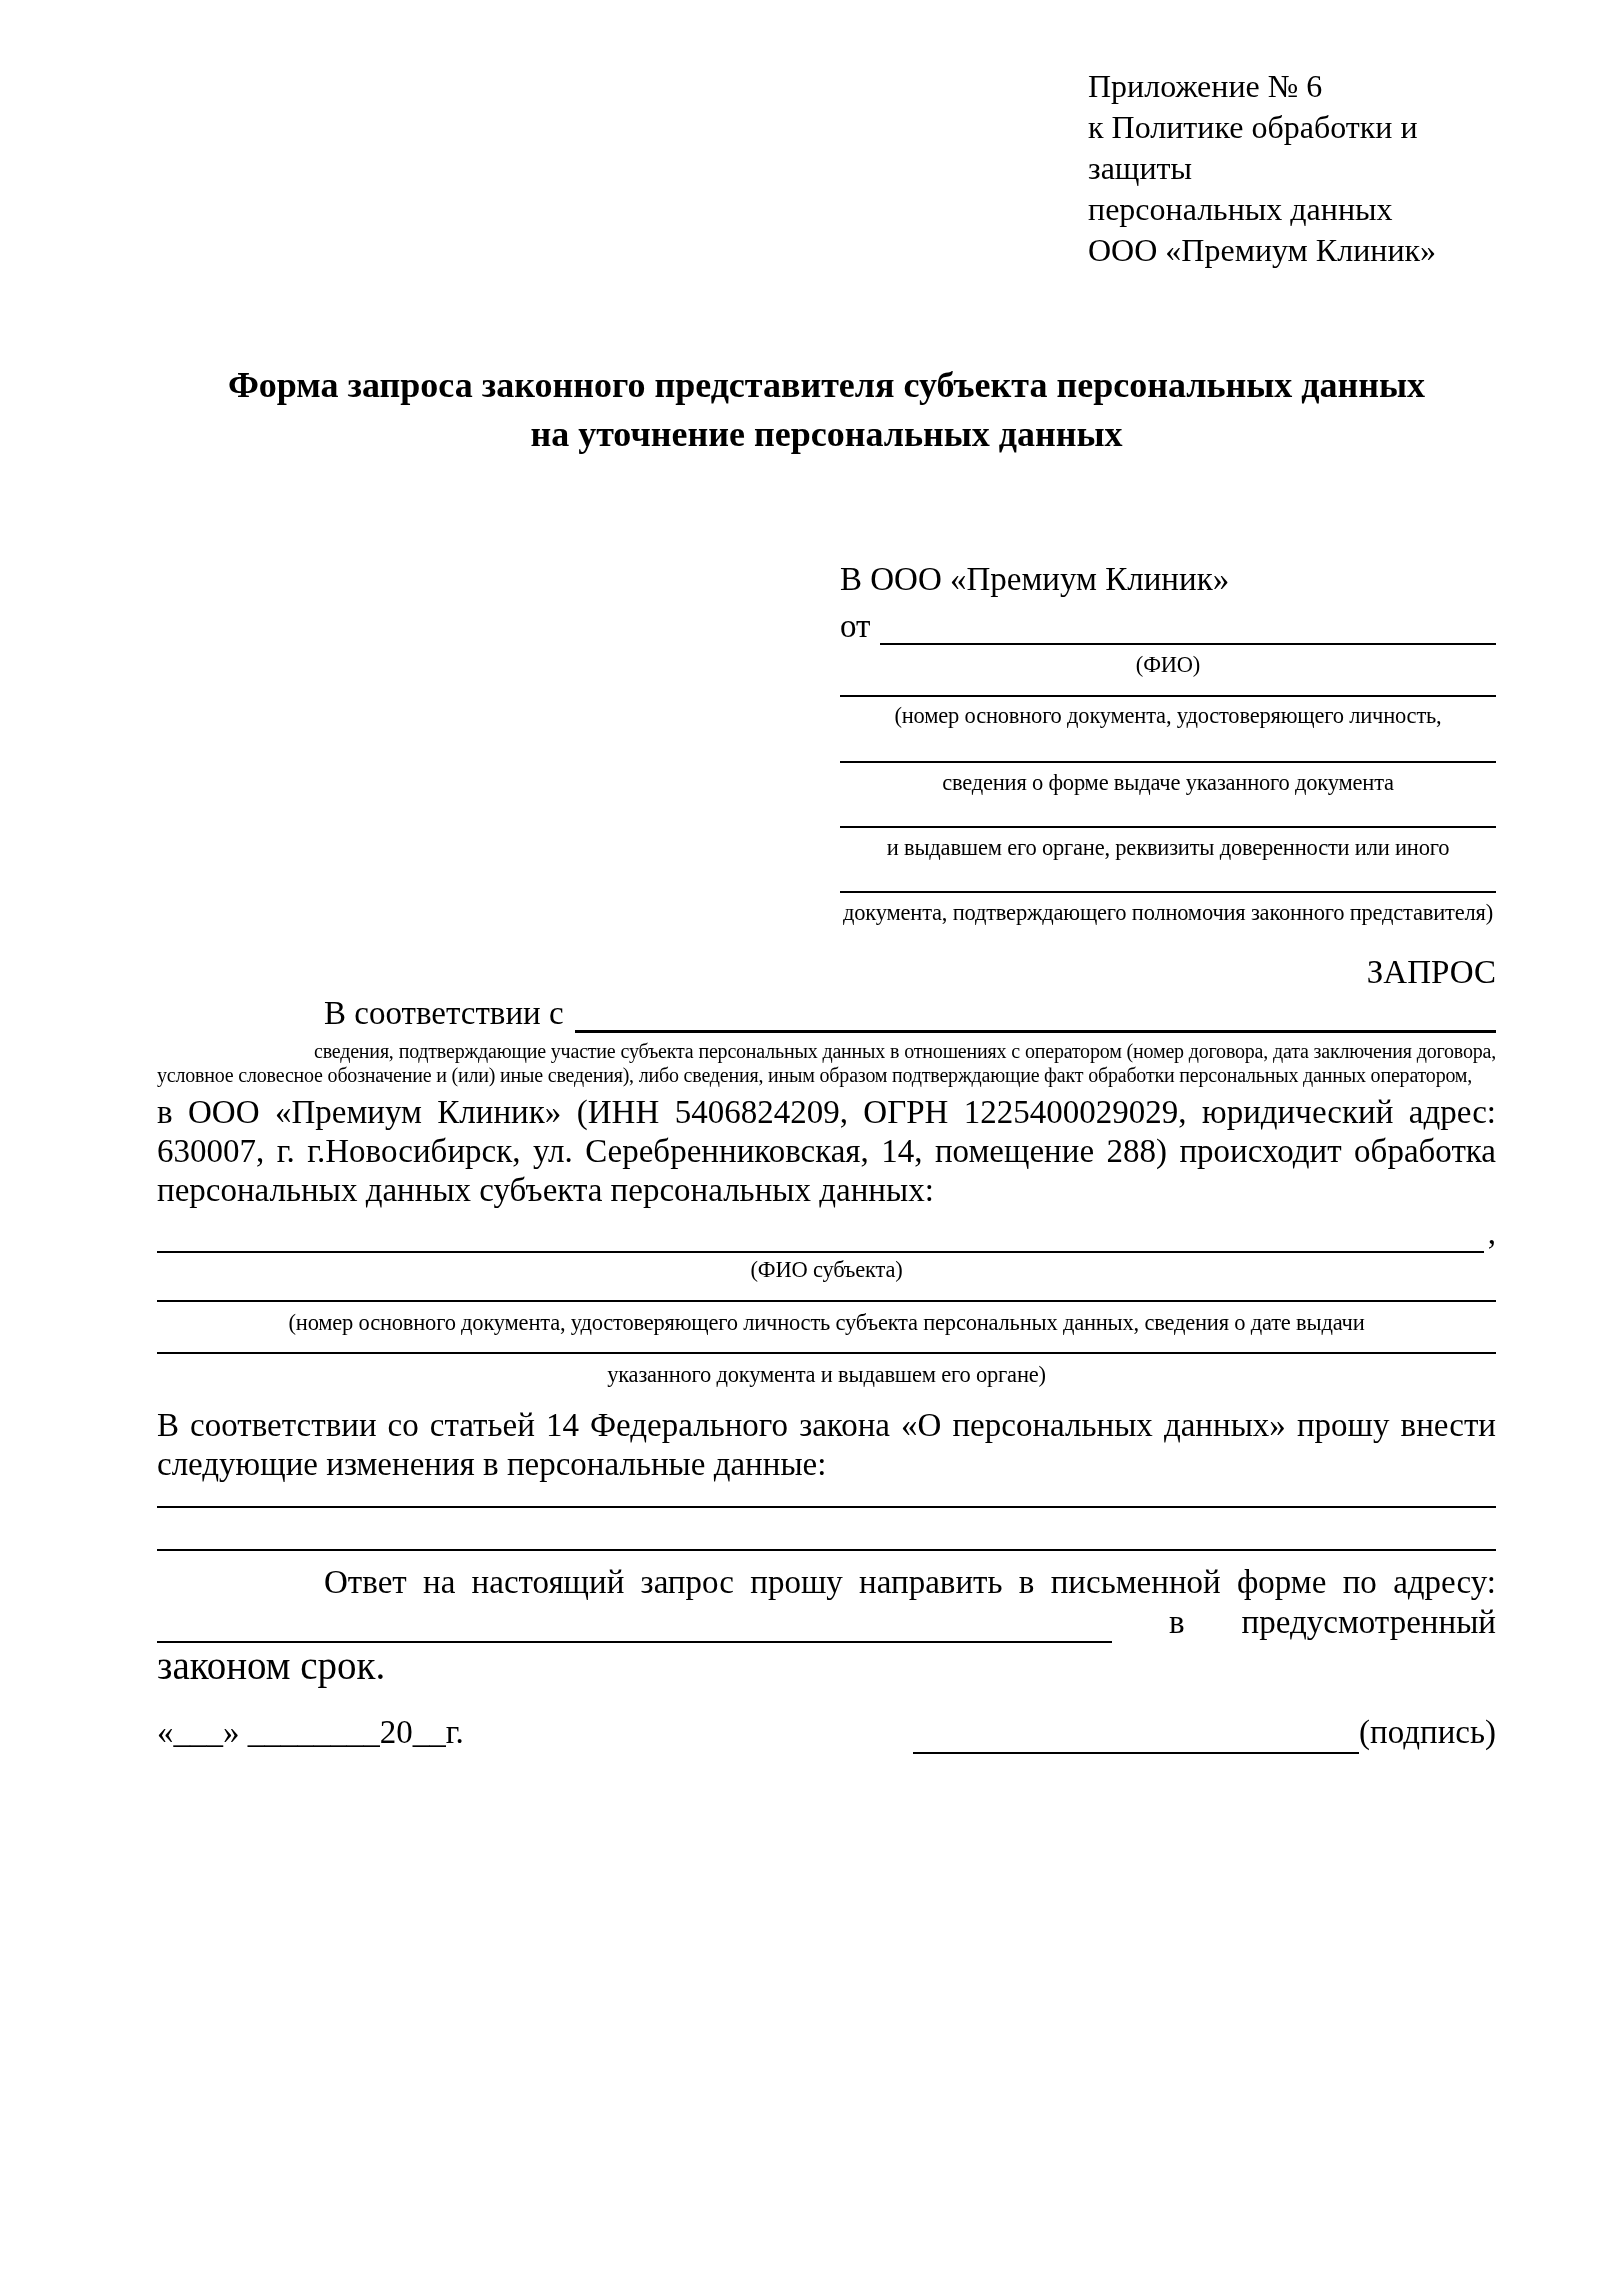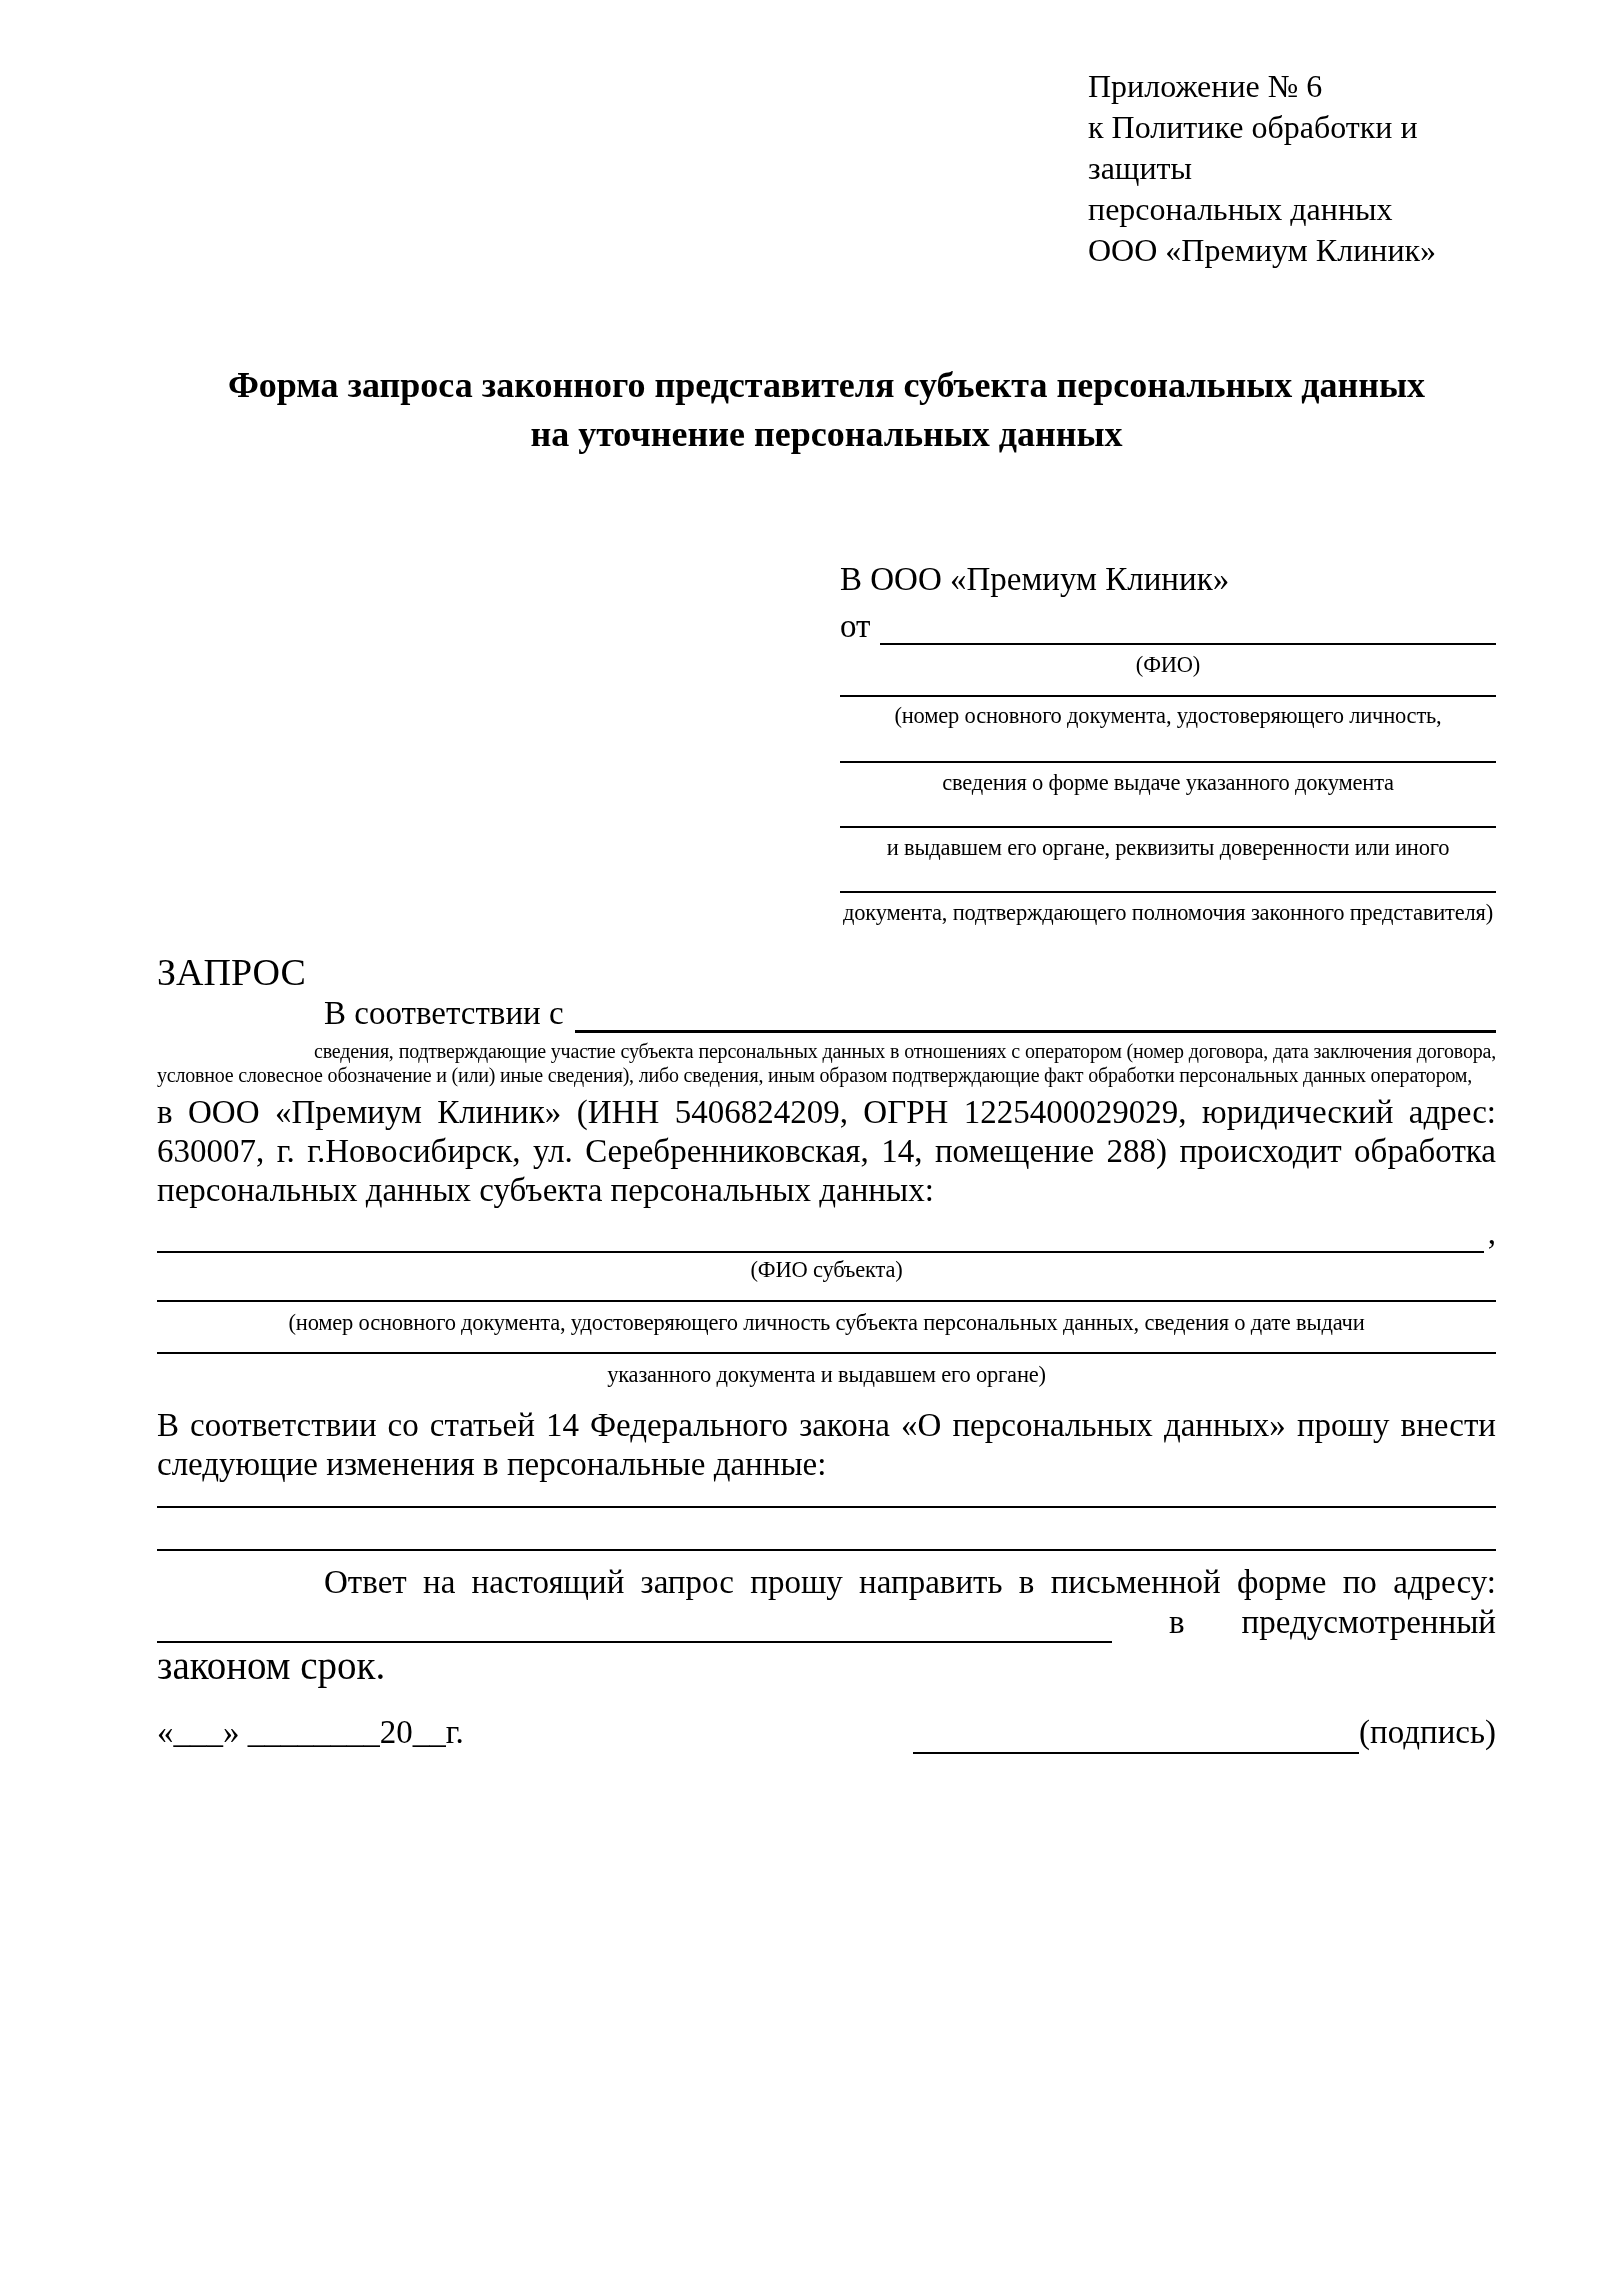--- a/index.html
+++ b/index.html
@@ -25,21 +25,21 @@
   .addr-from { display: flex; align-items: flex-end; height: 43px; }
   .addr-from .fill { flex: 1; height: 37px; border-bottom: 2.9px solid #000; margin-left: 9.8px; }
   .cap { font-size: 22.5px; line-height: 29px; text-align: center; letter-spacing: -0.2px; white-space: nowrap; }
   .addr .cap { margin-top: 4.9px; }
   .addr .fline { height: 0; border-bottom: 2.9px solid #000; }
   .addr .fline.g1 { margin-top: 15.7px; }
   .addr .fline.g2 { margin-top: 31px; }
   .addr .fline.g3 { margin-top: 29px; }
   .addr .fline.g4 { margin-top: 29px; }
   
-  .zapros { margin-top: 23.5px; text-align: left; font-size: 38px; line-height: 43px; }
+  .zapros { margin-top: 23.5px; text-align: right; font-size: 33px; line-height: 43px; }
   .intro { display: flex; align-items: flex-end; font-size: 33px; line-height: 39px; }
   .intro .ind { width: 167px; }
   .intro .fill { flex: 1; height: 35px; border-bottom: 3.9px solid #000; margin-left: 11.8px; }
   .footnote { margin-top: 7.8px; font-size: 20px; line-height: 23.5px; text-align: justify; text-indent: 157px; letter-spacing: -0.2px; }
   .bodyp { font-size: 33px; line-height: 39px; text-align: justify; }
   .operator { margin-top: 5.9px; }
   .comma-row { display: flex; align-items: flex-end; font-size: 33px; line-height: 39px; margin-top: 3.9px; }
   .comma-row .fill { flex: 1; height: 35px; border-bottom: 2.9px solid #000; margin-right: 3.9px; }
   .cap-mid { margin-top: 2px; }
   .wline { height: 0; border-bottom: 2.9px solid #000; }

